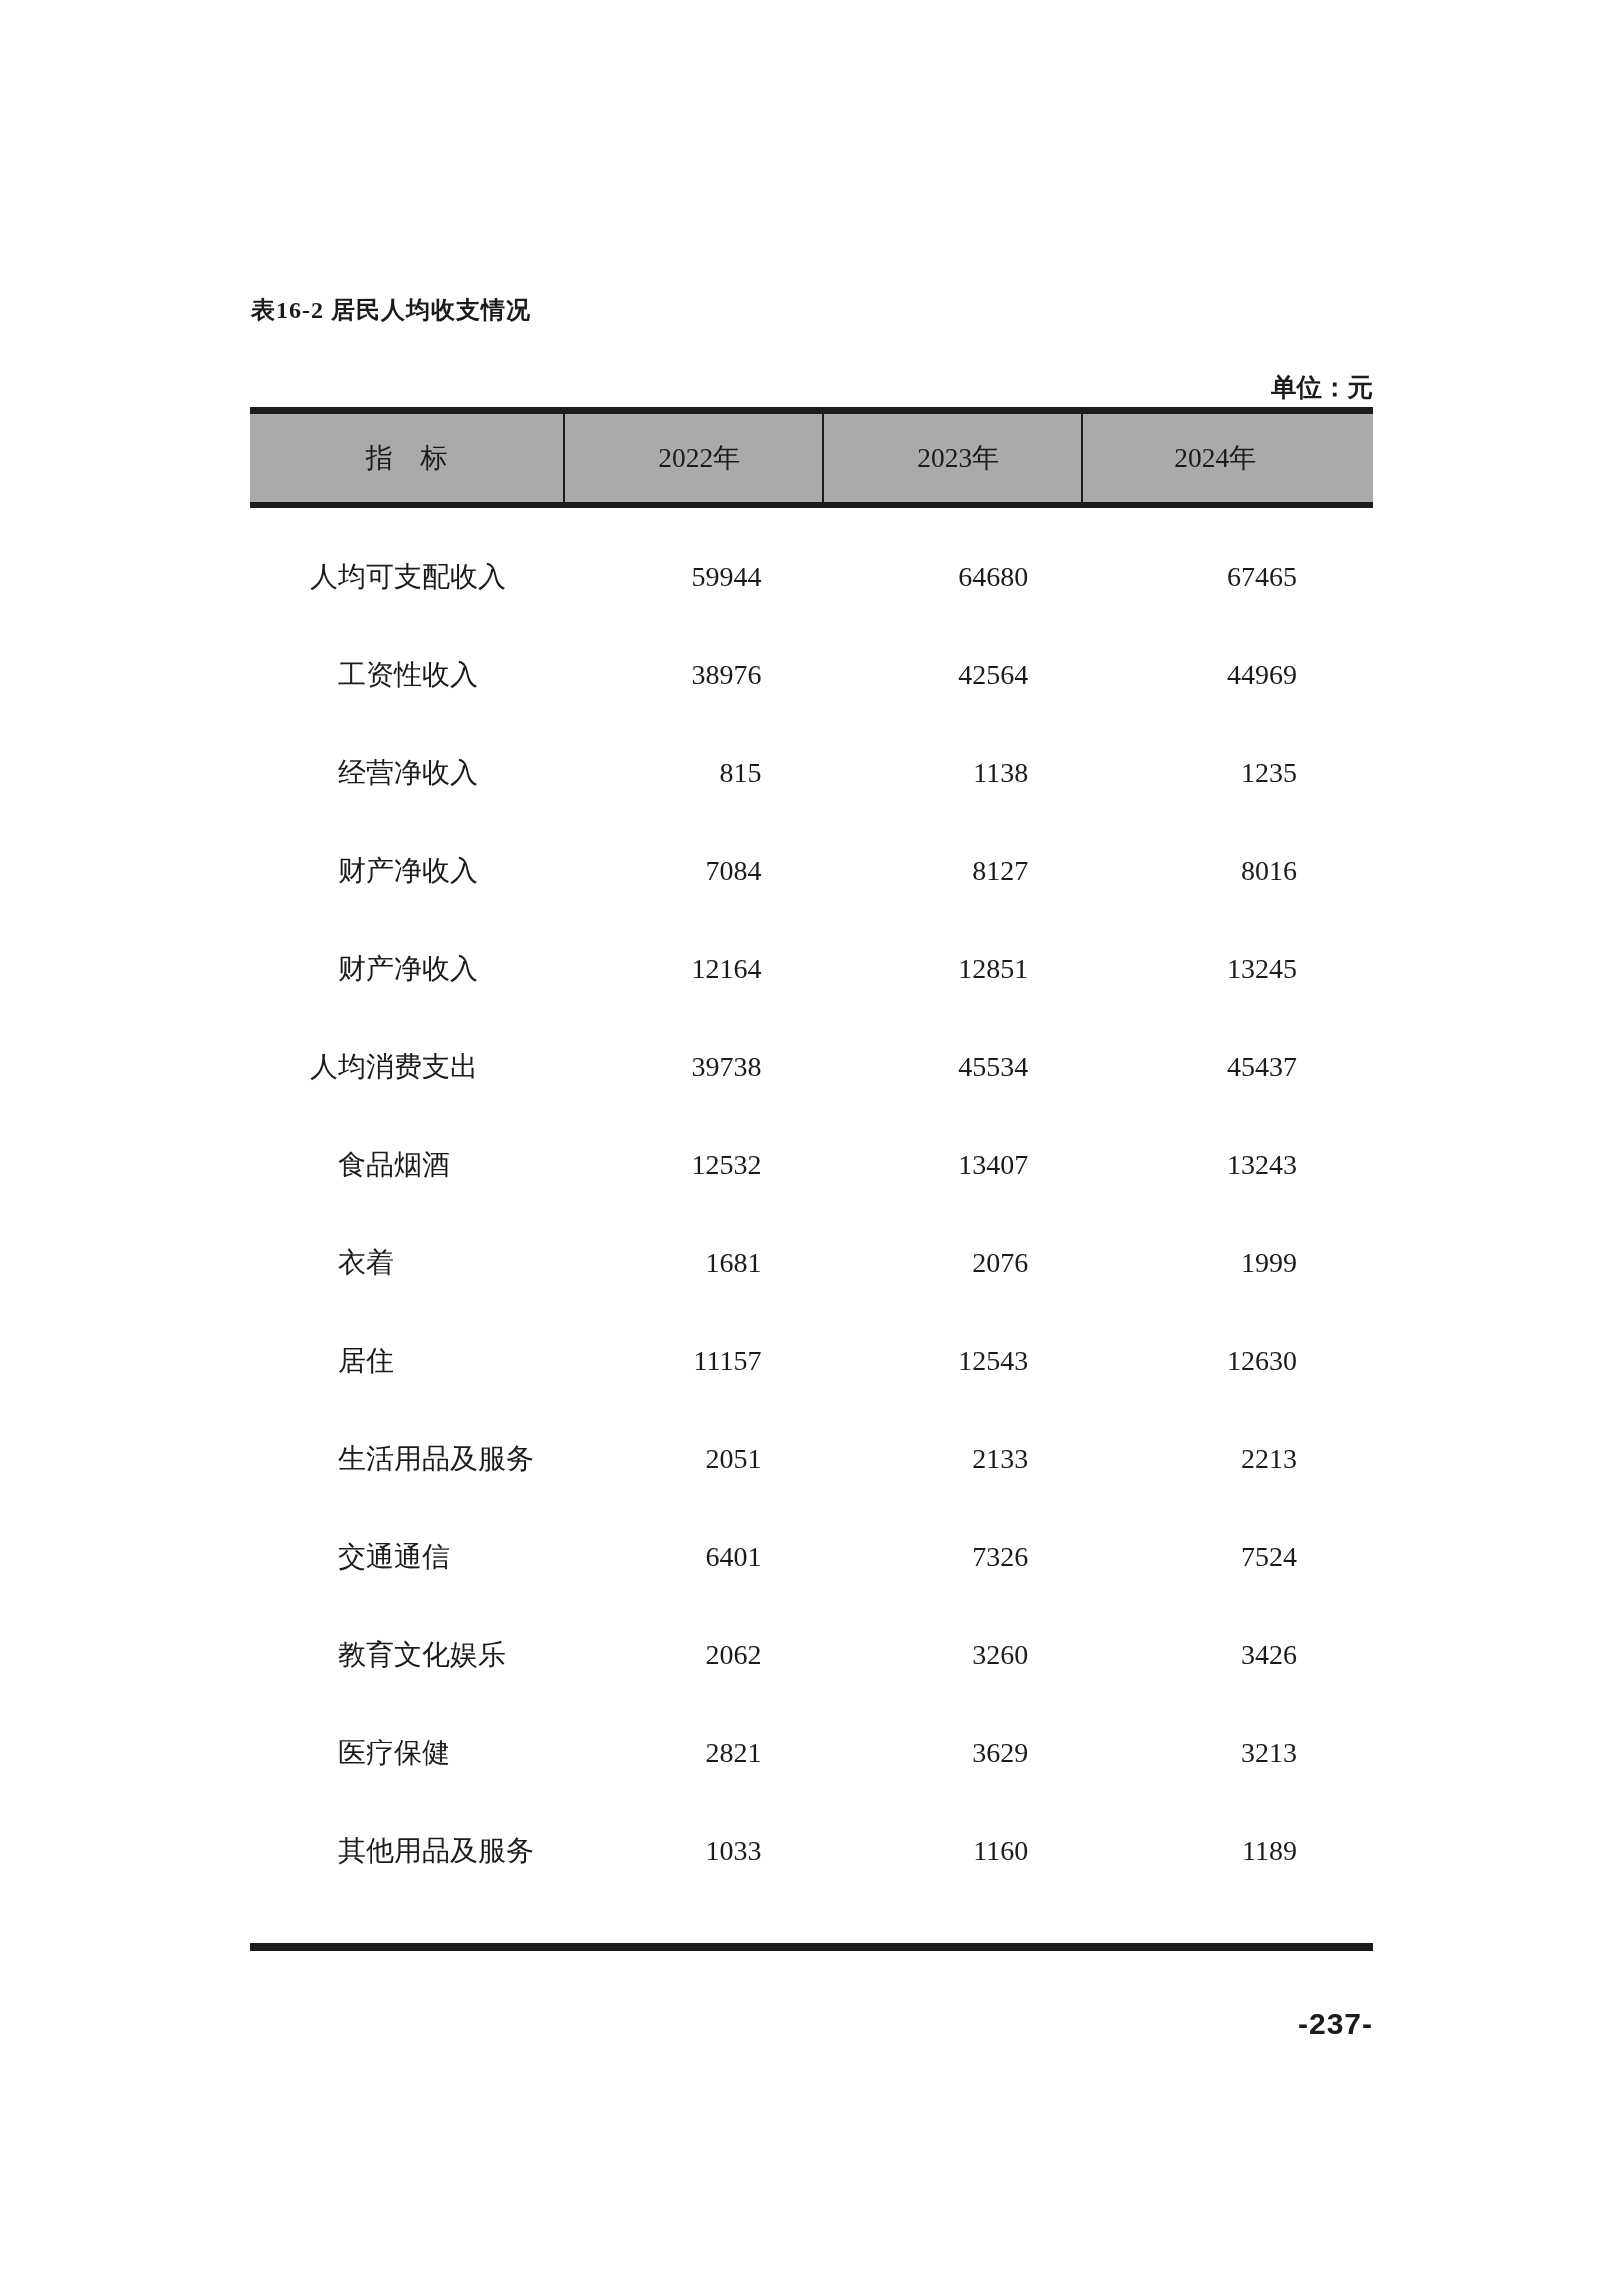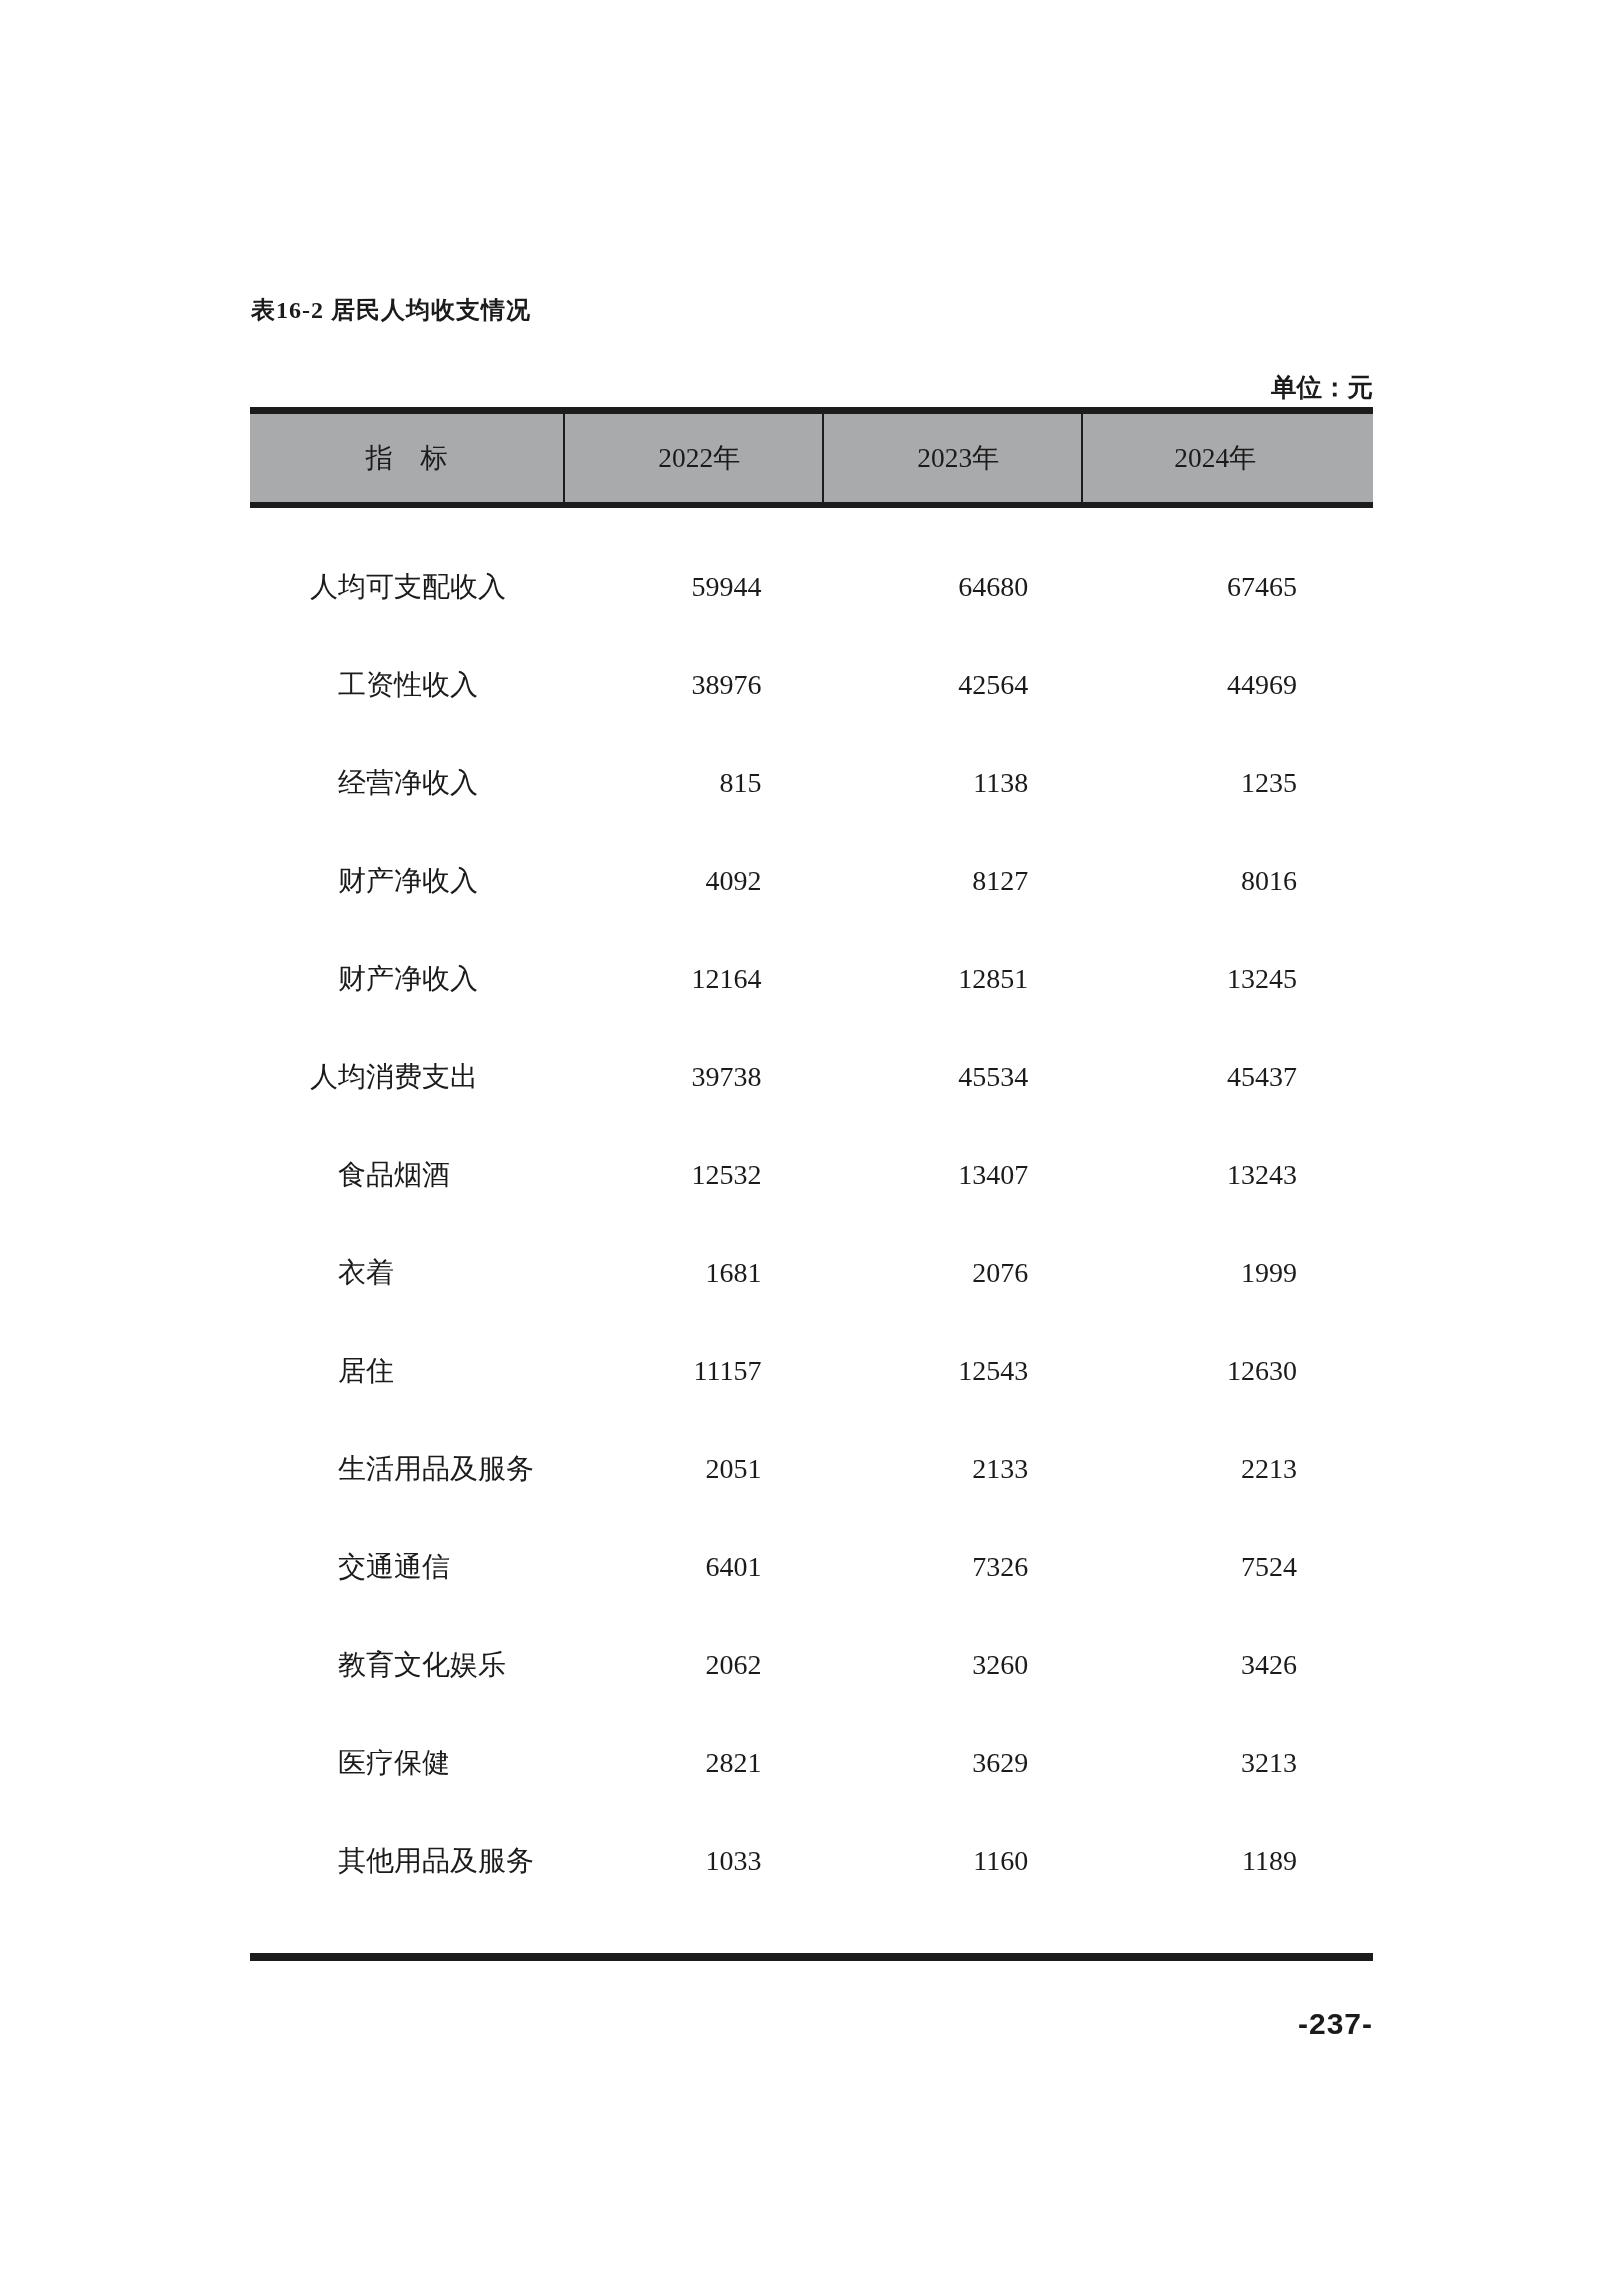--- a/index.html
+++ b/index.html
@@ -54,21 +54,21 @@
     align-items: center;
     justify-content: center;
     height: 100%;
   }
   .h-indicator { width: 313px; }
   .h-year { border-left: 2.9px solid #1c1c1c; text-indent: 11.8px; }
   .h-year-0 { width: 259px; }
   .h-year-1 { width: 259px; }
   .h-year-2 { width: 255px; }
   .t-body {
-    padding: 30px 0 43px 0;
+    padding: 20px 0 43px 0;
     background: #ffffff;
   }
   .trow {
     display: flex;
     align-items: center;
     height: 98px;
     font-size: 28px;
   }
   .c-label {
     width: 351px;
@@ -128,21 +128,21 @@
           <div class="c-num c-num-2">44969</div>
         </div>
         <div class="trow">
           <div class="c-label sub">经营净收入</div>
           <div class="c-num c-num-0">815</div>
           <div class="c-num c-num-1">1138</div>
           <div class="c-num c-num-2">1235</div>
         </div>
         <div class="trow">
           <div class="c-label sub">财产净收入</div>
-          <div class="c-num c-num-0">4092</div>
+          <div class="c-num c-num-0">7084</div>
           <div class="c-num c-num-1">8127</div>
           <div class="c-num c-num-2">8016</div>
         </div>
         <div class="trow">
           <div class="c-label sub">财产净收入</div>
           <div class="c-num c-num-0">12164</div>
           <div class="c-num c-num-1">12851</div>
           <div class="c-num c-num-2">13245</div>
         </div>
         <div class="trow">

